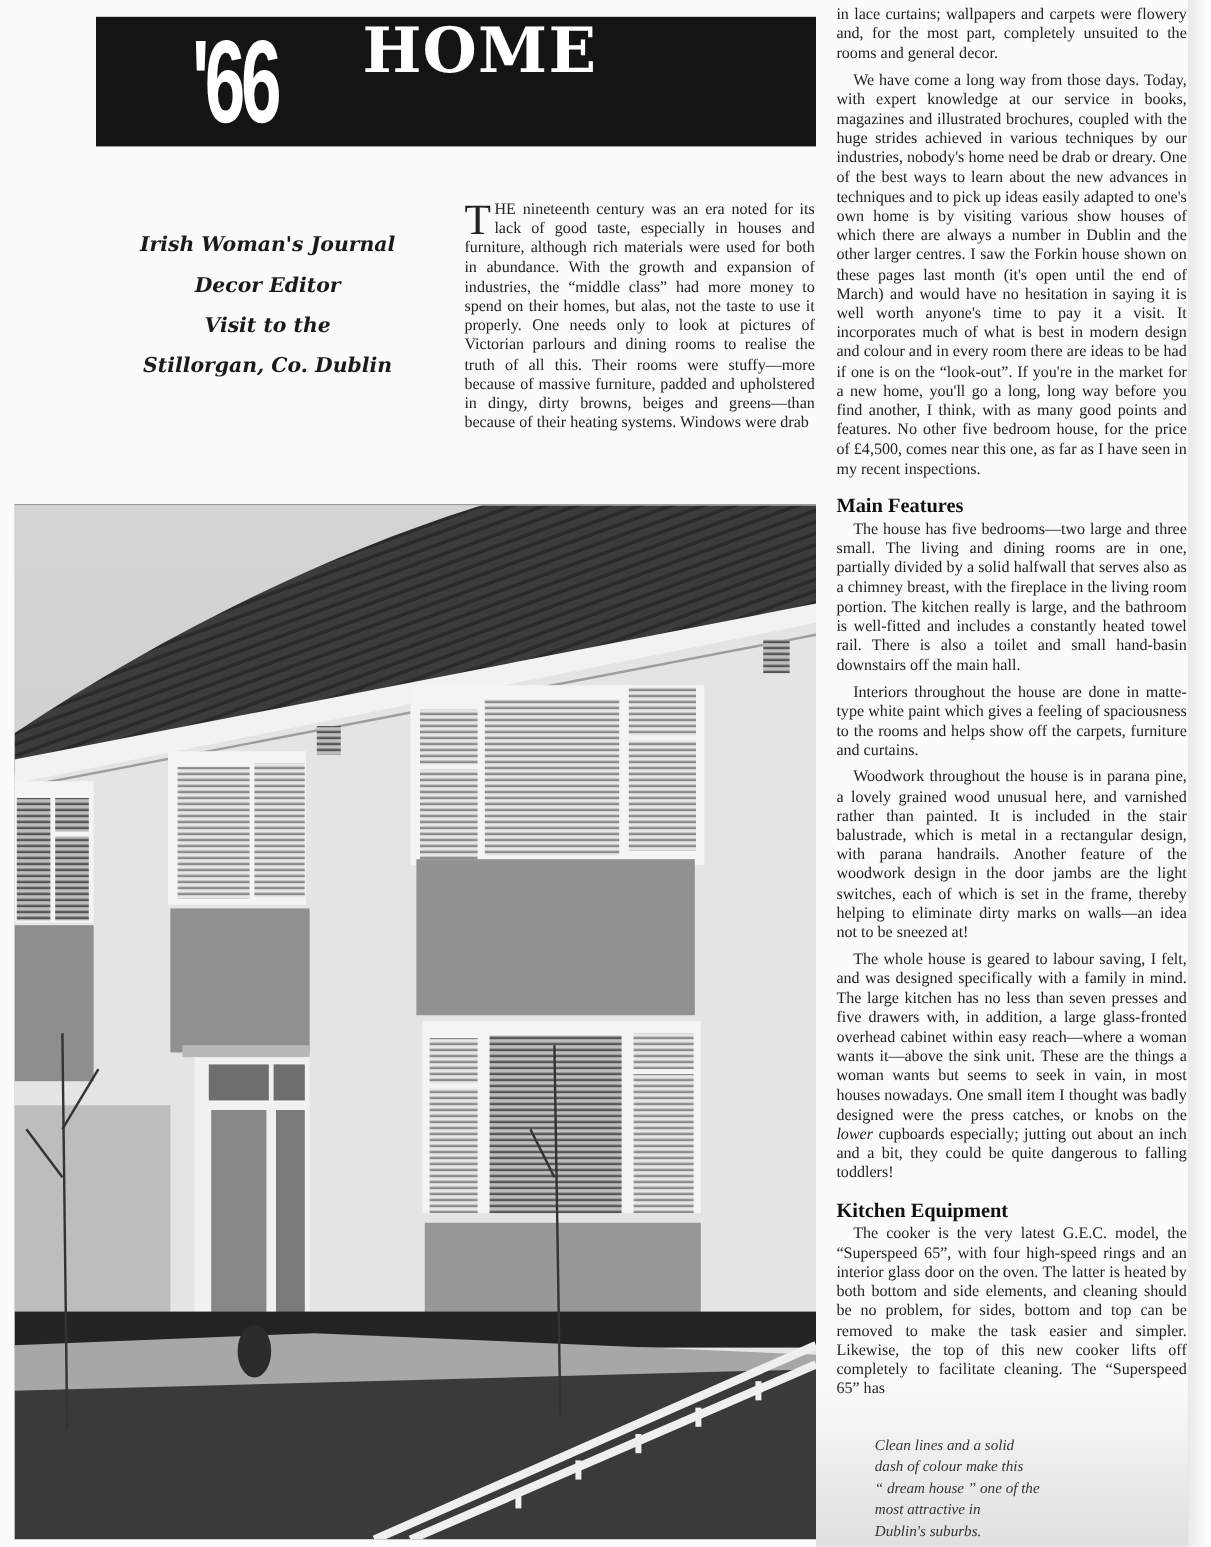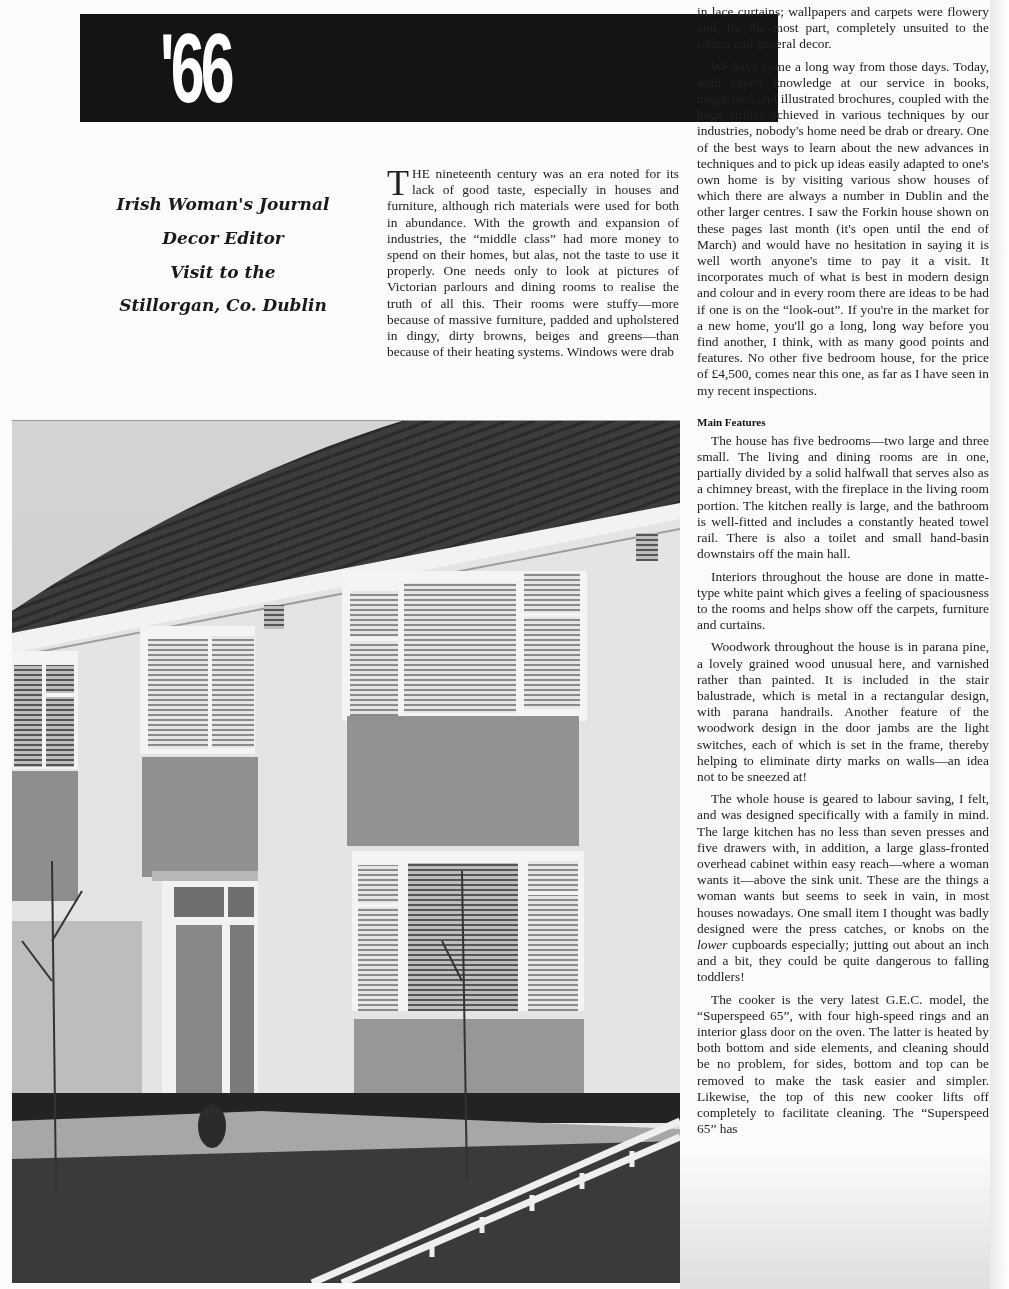--- a/index.html
+++ b/index.html
@@ -1,49 +1,50 @@
 <!DOCTYPE html>
 <html><head>
 <meta charset="utf-8">
 <style>
   html,body{margin:0;padding:0;background:#ffffff;}
   body{width:1009px;height:1289px;position:relative;overflow:hidden;font-family:"Liberation Serif","DejaVu Serif",serif;color:#1c1c1c;}
   .page{position:absolute;left:0;top:0;width:1009px;height:1289px;background:#fbfbfa;}
   .right-shade{position:absolute;left:990px;top:0;width:19px;height:1289px;background:linear-gradient(to right,#e9e9e9,#ffffff);}
-  .title-bar{position:absolute;left:80px;top:14px;width:698px;height:108px;background:#141414;}
+  .title-bar{position:absolute;left:80px;top:14px;width:600px;height:108px;background:#141414;}
   .title-66{position:absolute;left:80px;top:4px;color:#fff;font-family:"Liberation Sans","DejaVu Sans",sans-serif;font-weight:bold;font-size:98px;line-height:100px;letter-spacing:-6px;transform:scaleX(0.62);transform-origin:left top;}
   .title-words{position:absolute;left:222px;top:6px;color:#fff;font-family:"DejaVu Serif",serif;font-weight:bold;font-size:52px;line-height:46px;letter-spacing:1px;}
   .title-words div{white-space:nowrap;}
   .deck{position:absolute;left:82px;top:188px;width:282px;text-align:center;font-family:"DejaVu Serif",serif;font-style:italic;font-weight:bold;font-size:17px;line-height:33.8px;color:#1a1a1a;}
   .deck div{white-space:nowrap;}
   .col{position:absolute;font-size:13.4px;line-height:16.2px;text-align:justify;color:#222;}
   .col p{margin:0;}
   .col p.indent{text-indent:14px;}
   .col p + p{margin-top:6px;}
   .col1{left:387px;top:166px;width:292px;}
   .col2{left:697px;top:4px;width:292px;}
   .dropcap{float:left;font-size:36px;line-height:30px;margin:2px 3px -2px 0;font-family:"Liberation Serif",serif;}
-  h3{margin:14px 0 2px 0;font-family:"Liberation Serif",serif;font-weight:bold;font-size:11px;line-height:18px;color:#111;}
+  h3{margin:14px 0 2px 0;font-family:"Liberation Serif",serif;font-weight:bold;font-size:17px;line-height:18px;color:#111;}
   em{font-style:italic;}
   .photo{position:absolute;left:12px;top:420px;width:668px;height:862px;background:#cfcfcf;overflow:hidden;border-top:1px solid #9a9a9a;}
   .photo svg{display:block;}
   .caption{position:absolute;left:729px;top:1195px;width:200px;font-style:italic;font-size:12.6px;line-height:18px;color:#333;}
   .caption div{white-space:nowrap;}
   .bottom-fade{position:absolute;left:680px;top:1150px;width:310px;height:139px;background:linear-gradient(to bottom,rgba(255,255,255,0),rgba(200,200,200,0.55));}
 </style>
 </head>
 <body>
 
 <div class="page">
 
   <div class="right-shade"></div>
 
   <div class="title-bar">
     <div class="title-66">'66</div>
     <div class="title-words">
+      <div>HOME</div>
     </div>
   </div>
 
   <div class="deck">
     <div>Irish Woman's Journal</div>
     <div>Decor Editor</div>
     <div>Visit to the</div>
     <div>Stillorgan, Co. Dublin</div>
   </div>
 
@@ -56,20 +57,21 @@
   <div class="col col2">
     <p>in lace curtains; wallpapers and carpets were flowery and, for the most part, completely unsuited to the rooms and general decor.</p>
     <p class="indent">We have come a long way from those days. Today, with expert knowledge at our service in books, magazines and illustrated brochures, coupled with the huge strides achieved in various techniques by our industries, nobody's home need be drab or dreary. One of the best ways to learn about the new advances in techniques and to pick up ideas easily adapted to one's own home is by visiting various show houses of which there are always a number in Dublin and the other larger centres. I saw the Forkin house shown on these pages last month (it's open until the end of March) and would have no hesitation in saying it is well worth anyone's time to pay it a visit. It incorporates much of what is best in modern design and colour and in every room there are ideas to be had if one is on the “look-out”. If you're in the market for a new home, you'll go a long, long way before you find another, I think, with as many good points and features. No other five bedroom house, for the price of £4,500, comes near this one, as far as I have seen in my recent inspections.</p>
 
     <h3>Main Features</h3>
     <p class="indent">The house has five bedrooms—two large and three small. The living and dining rooms are in one, partially divided by a solid halfwall that serves also as a chimney breast, with the fireplace in the living room portion. The kitchen really is large, and the bathroom is well-fitted and includes a constantly heated towel rail. There is also a toilet and small hand-basin downstairs off the main hall.</p>
     <p class="indent">Interiors throughout the house are done in matte-type white paint which gives a feeling of spaciousness to the rooms and helps show off the carpets, furniture and curtains.</p>
     <p class="indent">Woodwork throughout the house is in parana pine, a lovely grained wood unusual here, and varnished rather than painted. It is included in the stair balustrade, which is metal in a rectangular design, with parana handrails. Another feature of the woodwork design in the door jambs are the light switches, each of which is set in the frame, thereby helping to eliminate dirty marks on walls—an idea not to be sneezed at!</p>
     <p class="indent"><span>The whole house is geared to labour saving, I felt, and was designed specifically with a family in mind. The large kitchen has no less than seven presses and five drawers with, in addition, a large glass-fronted overhead cabinet within easy reach—where a woman wants it—above the sink unit. These are the things a woman wants but seems to seek in vain, in most houses nowadays. One small item I thought was badly designed were the press catches, or knobs on the</span> <em>lower</em> <span>cupboards especially; jutting out about an inch and a bit, they could be quite dangerous to falling toddlers!</span></p>
 
+    <h3>Kitchen Equipment</h3>
     <p class="indent">The cooker is the very latest G.E.C. model, the “Superspeed 65”, with four high-speed rings and an interior glass door on the oven. The latter is heated by both bottom and side elements, and cleaning should be no problem, for sides, bottom and top can be removed to make the task easier and simpler. Likewise, the top of this new cooker lifts off completely to facilitate cleaning. The “Superspeed 65” has</p>
   </div>
 
   <div class="photo">
     <svg width="668" height="862" viewBox="0 0 668 862">
       <defs>
         <pattern id="roofTiles" width="14" height="9" patternUnits="userSpaceOnUse" patternTransform="rotate(-20)">
           <rect width="14" height="9" fill="#3c3c3c"></rect>
           <rect y="6" width="14" height="3" fill="#2a2a2a"></rect>
         </pattern>
@@ -159,14 +161,21 @@
         <line x1="40" y1="520" x2="70" y2="470"></line>
         <line x1="455" y1="760" x2="450" y2="450"></line>
         <line x1="450" y1="560" x2="430" y2="520"></line>
       </g>
       <ellipse cx="200" cy="705" rx="14" ry="22" fill="#2b2b2b"></ellipse>
     </svg>
   </div>
 
   <div class="bottom-fade"></div>
 
+  <div class="caption">
+    <div>Clean lines and a solid</div>
+    <div>dash of colour make this</div>
+    <div>“ dream house ” one of the</div>
+    <div>most attractive in</div>
+    <div>Dublin's suburbs.</div>
+  </div>
 
 </div>
 
 </body></html>

